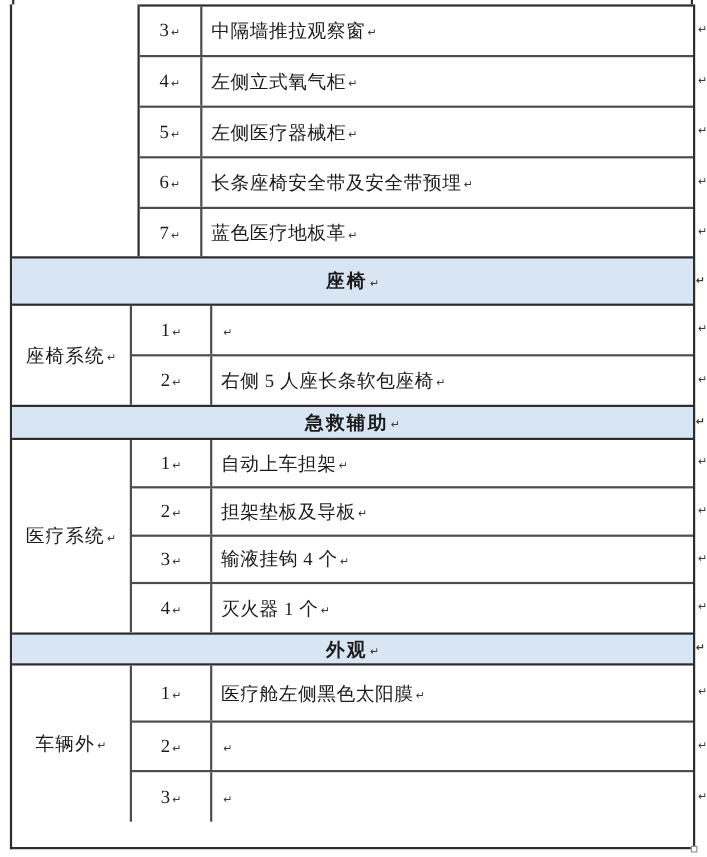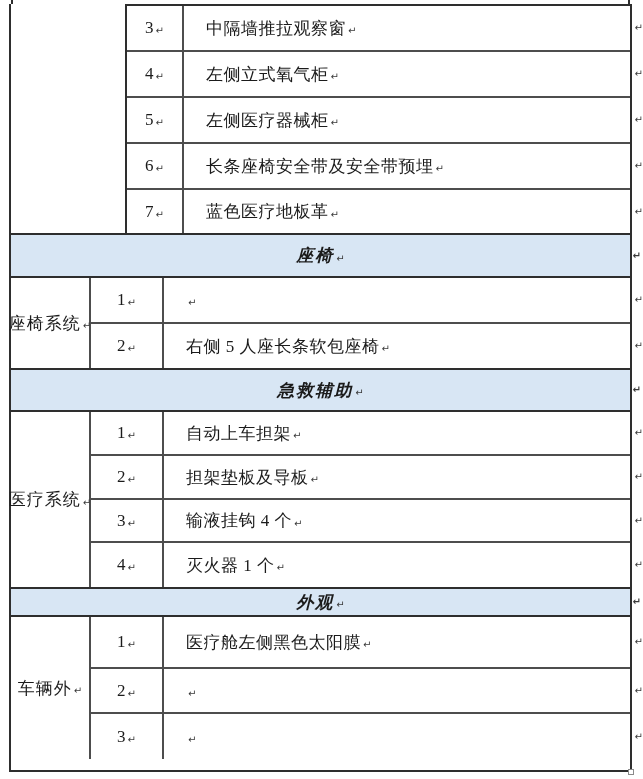--- a/index.html
+++ b/index.html
@@ -31,36 +31,36 @@
     font-size:17px;letter-spacing:1px;white-space:nowrap;
   }
   .rows{flex:1;display:flex;flex-direction:column;box-sizing:border-box;}
   .row{display:flex;box-sizing:border-box;position:relative;}
   .row.bb{border-bottom:2px solid var(--border-inner);}
   .cell{box-sizing:border-box;display:flex;align-items:center;}
   .num{
     justify-content:center;border-right:2px solid var(--border-inner);
     font-size:17px;
   }
-  .txt{flex:1;padding-left:22px;font-size:17px;letter-spacing:0.5px;white-space:nowrap;overflow:hidden;}
+  .txt{flex:1;padding-left:8px;font-size:17px;letter-spacing:0.5px;white-space:nowrap;overflow:hidden;}
   
   .band{
     box-sizing:border-box;background:var(--band-bg);
     border-top:2px solid var(--border-dark);
     border-bottom:2px solid var(--border-dark);
     display:flex;align-items:center;justify-content:center;
-    font-weight:bold;font-size:17px;letter-spacing:2px;position:relative;font-style:italic;
+    font-weight:bold;font-size:17px;letter-spacing:2px;position:relative;
   }
   
   .contA .rows{border-top:2px solid var(--border-dark);}
   .contA .cat{border-right-color:var(--border-dark);}
   
   .catA{width:116px;}
   .numA{width:57px;}
-  .catB{width:80px;}
+  .catB{width:109px;}
   .numB{width:73px;}
   
   .pm{
     font-family:"DejaVu Sans","Liberation Sans",sans-serif;
     font-size:10px;color:#3a3a3a;margin-left:2px;position:relative;top:3px;line-height:1;
     letter-spacing:0;font-weight:normal;
   }
   .rowend{
     position:absolute;right:-13px;top:50%;transform:translateY(-50%);
     font-family:"DejaVu Sans","Liberation Sans",sans-serif;
@@ -168,21 +168,21 @@
           </div>
         <div class="cell txt">
             <span>右侧 5 人座长条软包座椅</span>
             <span class="pm">↵</span>
           </div>
         <span class="rowend">↵</span>
       </div>
     </div>
   </div>
 
-  <div class="band" style="height:44px">
+  <div class="band" style="height:32px">
     <span>急救辅助</span>
       <span class="pm">↵</span>
     <span class="rowend">↵</span>
   </div>
 
   <div class="section" style="height:175px">
     <div class="cat catB">
         <span>医疗系统</span>
         <span class="pm">↵</span>
       </div>

